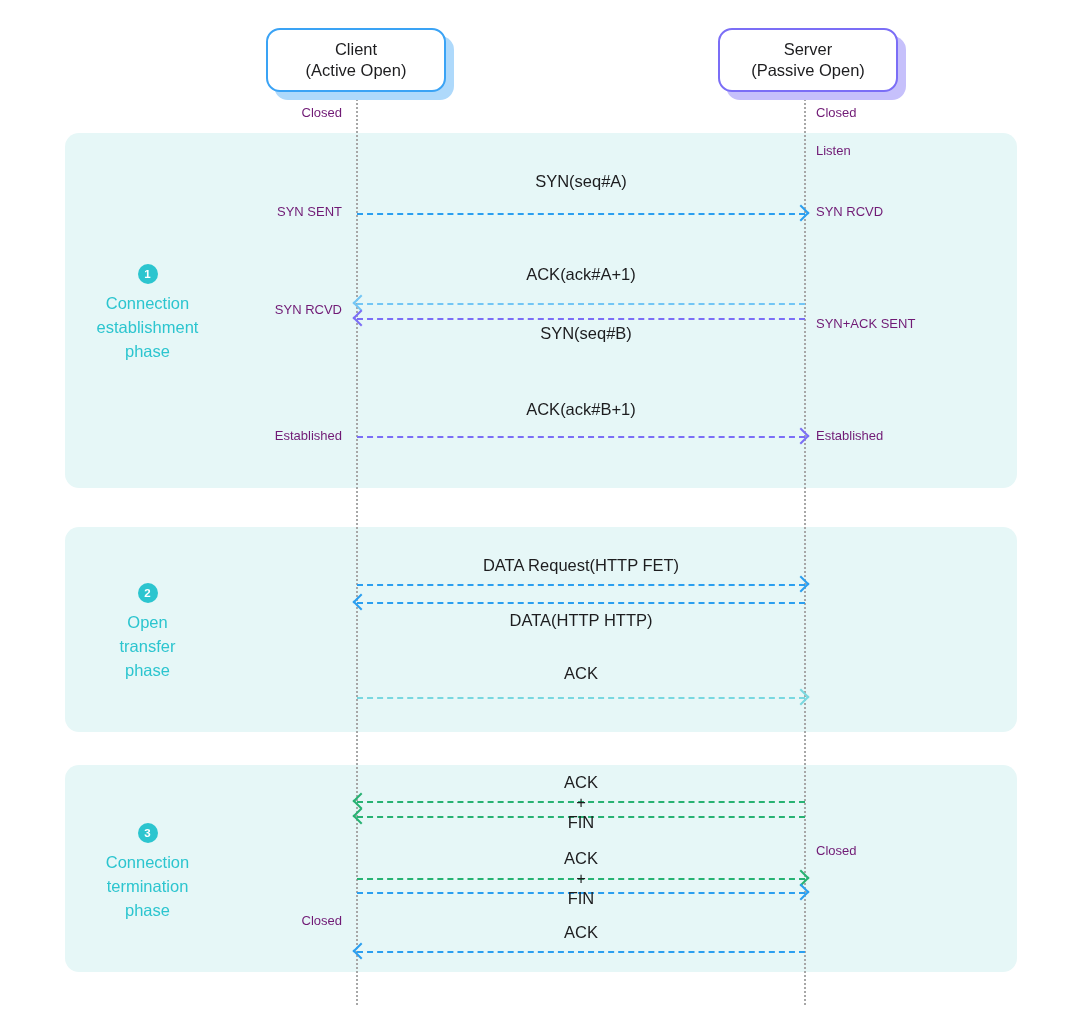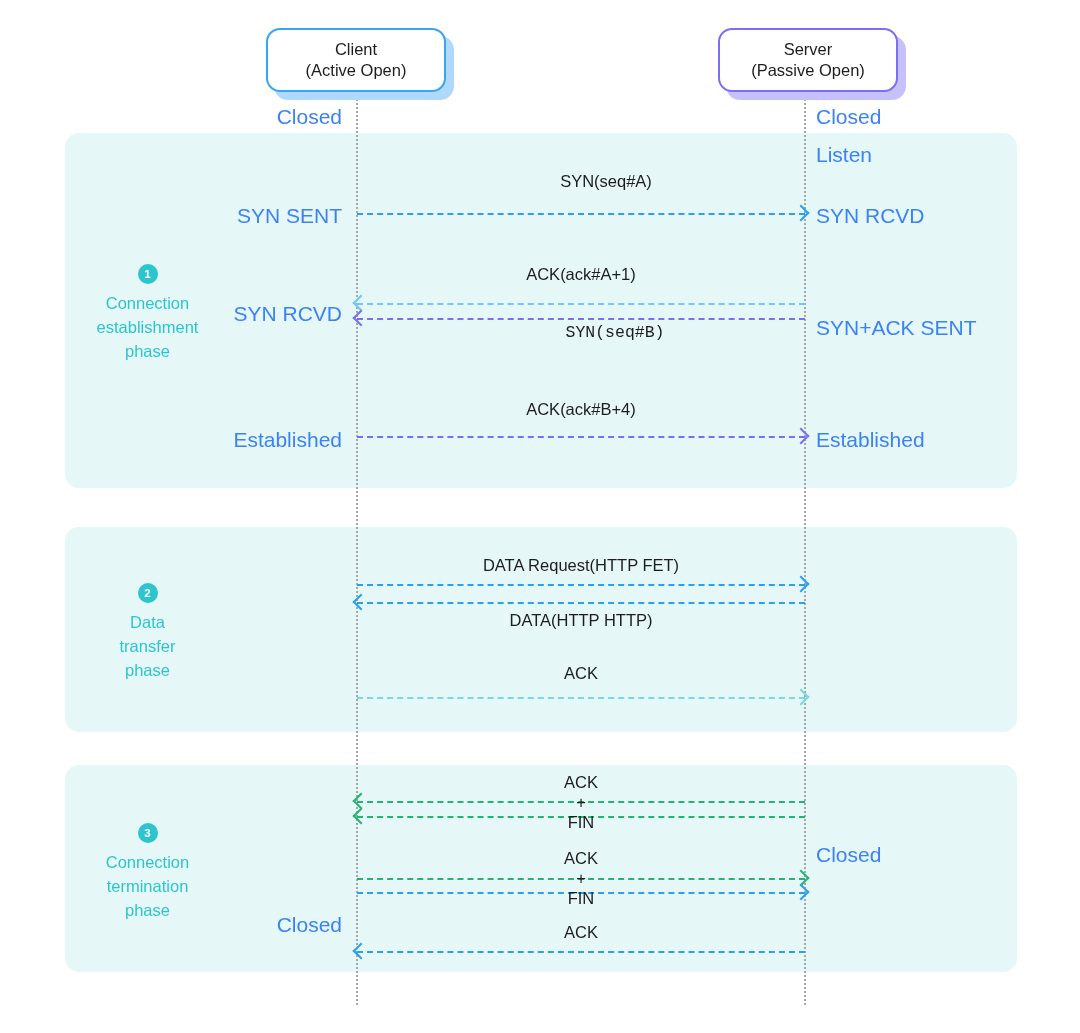--- a/index.html
+++ b/index.html
@@ -75,22 +75,22 @@
     height: 913px;
     border-left: 2px dotted #a7a7a7;
     z-index: 3;
   }
   #lifeline-client { left: 356px; }
   #lifeline-server { left: 804px; }
 
   
   .state-label {
     position: absolute;
-    font-size: 21px;
-    color: #3b82f6;
+    font-size: 13px;
+    color: #701a75;
     white-space: nowrap;
     z-index: 5;
     line-height: 1;
   }
   .state-label.left  { right: 738px; text-align: right; }
   .state-label.right { left: 816px;  text-align: left;  }
 
   
   .message {
     position: absolute;
@@ -193,21 +193,21 @@
     <div class="phase-title">
       <div>Connection</div>
       <div>establishment</div>
       <div>phase</div>
     </div>
   </div>
 
   <div class="phase-legend" id="legend-2">
     <div class="phase-badge">2</div>
     <div class="phase-title">
-      <div>Data</div>
+      <div>Open</div>
       <div>transfer</div>
       <div>phase</div>
     </div>
   </div>
 
   <div class="phase-legend" id="legend-3">
     <div class="phase-badge">3</div>
     <div class="phase-title">
       <div>Connection</div>
       <div>termination</div>
@@ -230,36 +230,36 @@
       <div class="state-label right" style="top: 317px;">SYN+ACK SENT</div>
       <div class="state-label right" style="top: 429px;">Established</div>
       <div class="state-label right" style="top: 844px;">Closed</div>
     </div>
 
   <div id="messages">
       <div class="message to-right" style="left: 357px; width: 448px; top: 213px; color: rgb(43, 159, 240);">
         <div class="line" style="border-top-color: rgb(43, 159, 240);"></div>
         <div class="head"></div>
       </div>
-      <div class="msg-caption" style="left: 606px; top: 173px;">SYN(seq#A)</div>
+      <div class="msg-caption" style="left: 581px; top: 173px;">SYN(seq#A)</div>
       <div class="message to-left" style="left: 357px; width: 448px; top: 303px; color: rgb(115, 198, 245);">
         <div class="line" style="border-top-color: rgb(115, 198, 245);"></div>
         <div class="head"></div>
       </div>
       <div class="msg-caption" style="left: 581px; top: 266px;">ACK(ack#A+1)</div>
       <div class="message to-left" style="left: 357px; width: 448px; top: 318px; color: rgb(123, 110, 246);">
         <div class="line" style="border-top-color: rgb(123, 110, 246);"></div>
         <div class="head"></div>
       </div>
-      <div class="msg-caption" style="left: 615px; top: 325px; font-family: Liberation Mono, monospace;">SYN(seq#B)</div>
+      <div class="msg-caption" style="left: 586px; top: 325px;">SYN(seq#B)</div>
       <div class="message to-right" style="left: 357px; width: 448px; top: 436px; color: rgb(123, 110, 246);">
         <div class="line" style="border-top-color: rgb(123, 110, 246);"></div>
         <div class="head"></div>
       </div>
-      <div class="msg-caption" style="left: 581px; top: 401px;">ACK(ack#B+4)</div>
+      <div class="msg-caption" style="left: 581px; top: 401px;">ACK(ack#B+1)</div>
       <div class="message to-right" style="left: 357px; width: 448px; top: 584px; color: rgb(43, 159, 240);">
         <div class="line" style="border-top-color: rgb(43, 159, 240);"></div>
         <div class="head"></div>
       </div>
       <div class="msg-caption" style="left: 581px; top: 557px;">DATA Request(HTTP FET)</div>
       <div class="message to-left" style="left: 357px; width: 448px; top: 602px; color: rgb(43, 159, 240);">
         <div class="line" style="border-top-color: rgb(43, 159, 240);"></div>
         <div class="head"></div>
       </div>
       <div class="msg-caption" style="left: 581px; top: 612px;">DATA(HTTP HTTP)</div>

